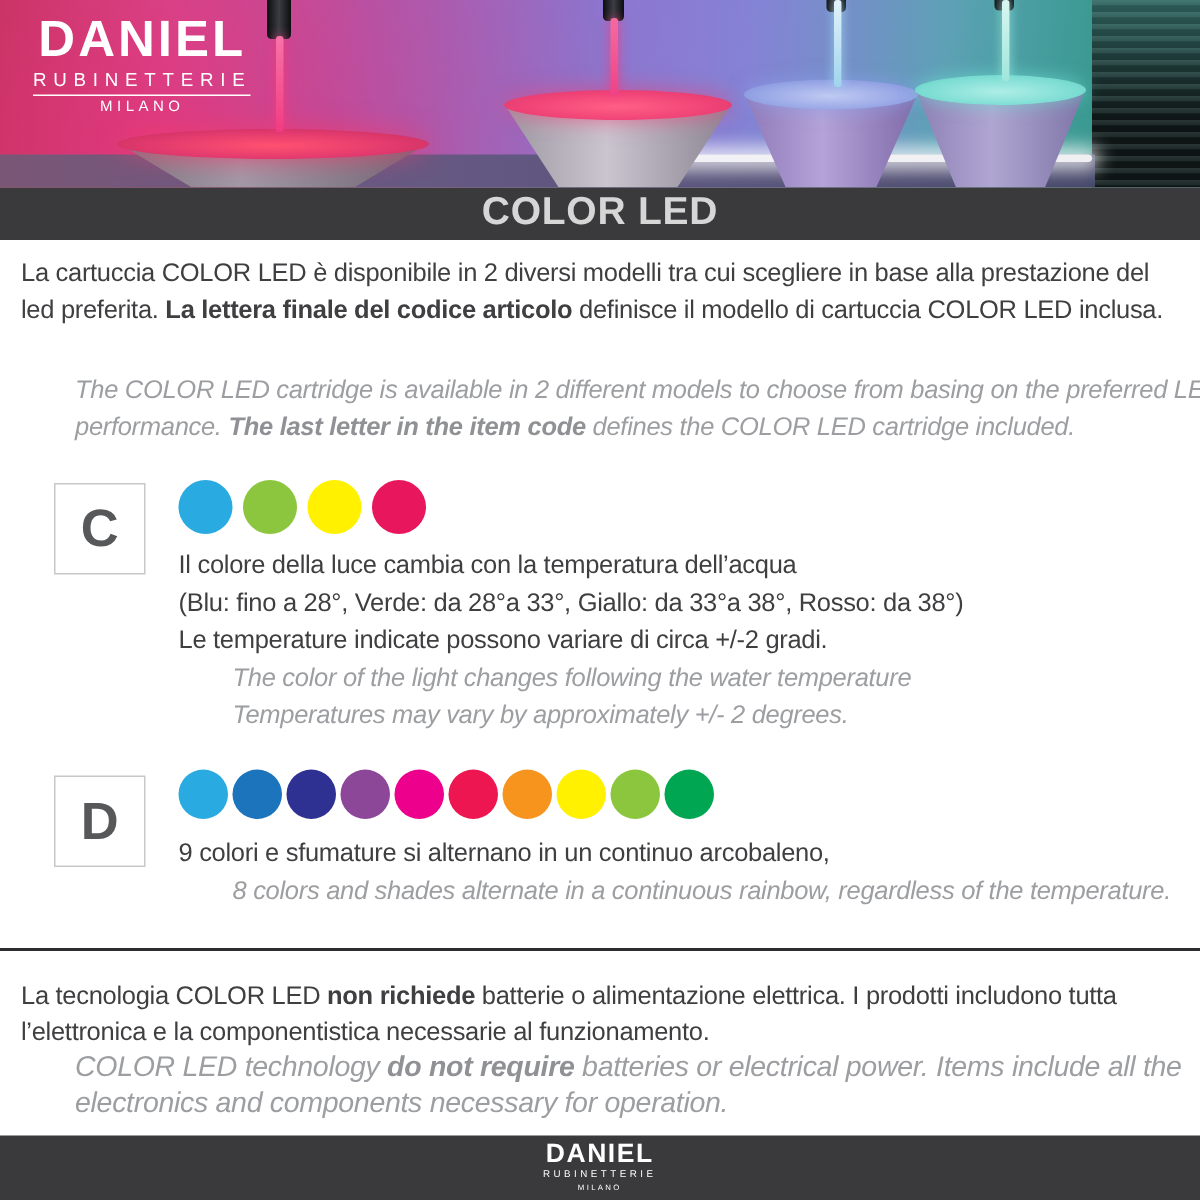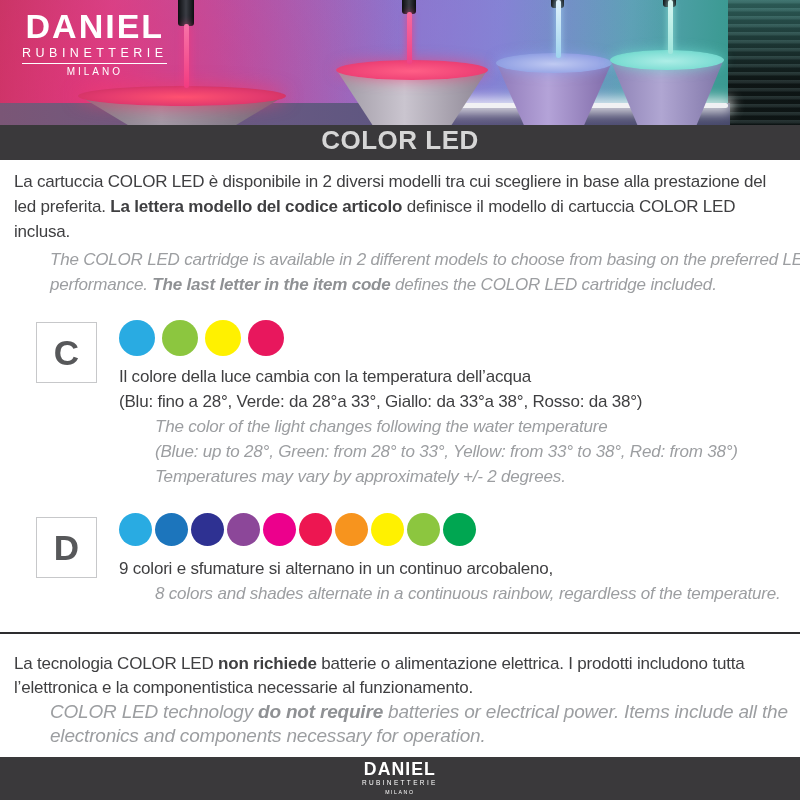--- a/index.html
+++ b/index.html
@@ -155,39 +155,39 @@
       <div class="logo-sub">RUBINETTERIE</div>
       <div class="logo-rule"></div>
       <div class="logo-city">MILANO</div>
     </div>
   </header>
 
   <div class="title-bar">
     <h1>COLOR LED</h1>
   </div>
 
-  <p class="para txt-it intro-it"><span>La cartuccia COLOR LED è disponibile in 2 diversi modelli tra cui scegliere in base alla prestazione del led preferita. </span><b>La lettera modello del codice articolo</b><span> definisce il modello di cartuccia COLOR LED inclusa.</span></p>
+  <p class="para txt-it intro-it"><span>La cartuccia COLOR LED è disponibile in 2 diversi modelli tra cui scegliere in base alla prestazione del led preferita. </span><b>La lettera finale del codice articolo</b><span> definisce il modello di cartuccia COLOR LED inclusa.</span></p>
 
   <p class="para txt-en intro-en"><span>The COLOR LED cartridge is available in 2 different models to choose from basing on the preferred LED performance.  </span><b>The last letter in the item code</b><span> defines the COLOR LED cartridge included.</span></p>
 
   <section class="model model-c">
     <div class="model-box">
       <span>C</span>
     </div>
     <div class="model-content">
       <div class="dots dots-lg">
           <span class="dot" style="background: rgb(41, 171, 226);"></span>
           <span class="dot" style="background: rgb(140, 198, 63);"></span>
           <span class="dot" style="background: rgb(255, 241, 0);"></span>
           <span class="dot" style="background: rgb(232, 23, 93);"></span>
         </div>
       <div class="mline txt-it">Il colore della luce cambia con la temperatura dell’acqua</div>
       <div class="mline txt-it">(Blu: fino a 28°, Verde: da 28°a 33°, Giallo: da 33°a 38°, Rosso: da 38°)</div>
+      <div class="mline txt-it">Le temperature indicate possono variare di circa +/-2 gradi.</div>
       <div class="mline txt-en">The color of the light changes following the water temperature</div>
-      <div class="mline txt-en">(Blue: up to 28°, Green: from 28° to 33°, Yellow: from 33° to 38°, Red: from 38°)</div>
       <div class="mline txt-en">Temperatures may vary by approximately +/- 2 degrees.</div>
     </div>
   </section>
 
   <section class="model model-d">
     <div class="model-box">
       <span>D</span>
     </div>
     <div class="model-content">
       <div class="dots dots-sm">

